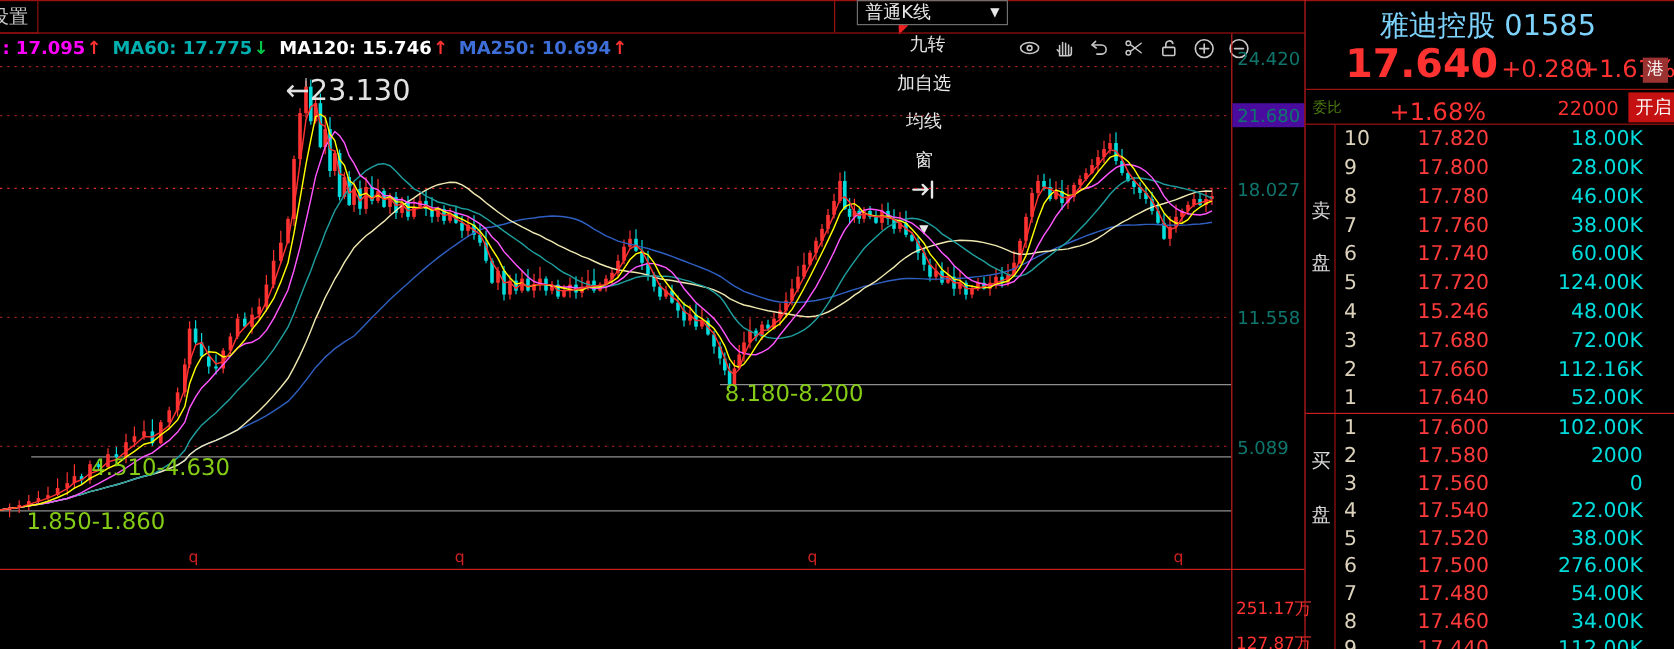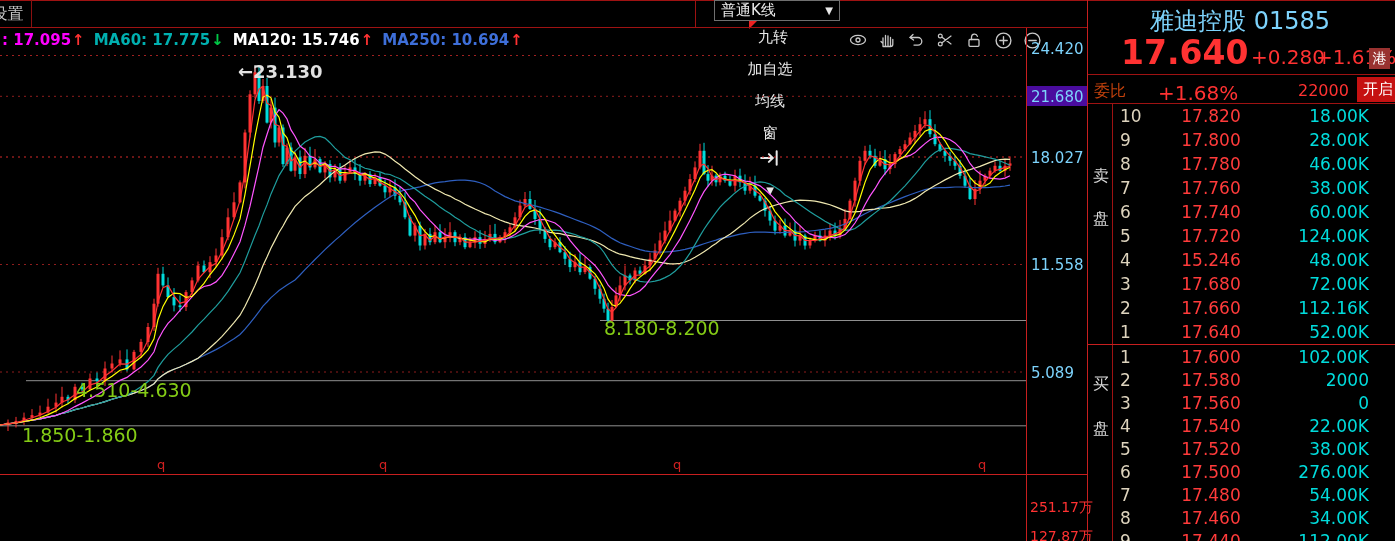--- a/index.html
+++ b/index.html
@@ -26,37 +26,37 @@
   
   #ma-row{position:absolute;left:2px;top:31px;display:flex;gap:9px;font-size:15px;font-weight:bold;white-space:nowrap;}
   .ma-item{display:flex;gap:1px;}
   
   #icon-row{position:absolute;left:847px;top:30px;display:flex;gap:7px;align-items:center;color:#c8c8c8;}
   .icon{width:22px;height:20px;display:flex;align-items:center;justify-content:center;}
   
   #chart{position:absolute;left:0;top:55px;width:1026px;height:420px;}
   #chart svg{position:absolute;left:0;top:0;}
   .annot{position:absolute;color:#84cc16;font-size:19px;white-space:nowrap;}
-  #annot-peak{left:238px;top:6px;color:#e2e2e2;font-size:18px;font-weight:bold;}
+  #annot-peak{left:238px;top:6px;color:#e2e2e2;font-size:24px;}
   #annot-s1{left:604px;top:262px;}
   #annot-s2{left:76px;top:324px;}
   #annot-s3{left:22px;top:369px;}
   .q-label{position:absolute;top:402px;color:#d02020;font-size:13px;}
   
-  .y-label{position:absolute;left:1031px;color:#7dd3fc;font-size:15px;white-space:nowrap;}
+  .y-label{position:absolute;left:1031px;color:#0f766e;font-size:15px;white-space:nowrap;}
   #hl-box{position:absolute;left:1027px;top:86px;width:60px;height:20px;background:#4a0c9e;}
   .vol-label{position:absolute;left:1030px;color:#ff3232;font-size:14px;white-space:nowrap;}
   
   #stock-name{position:absolute;left:1090px;top:5px;width:300px;text-align:center;color:#7dd3fc;font-size:24px;white-space:nowrap;}
   #last-price{position:absolute;left:1121px;top:33px;color:#ff3232;font-size:33px;font-weight:bold;}
   #price-change{position:absolute;left:1251px;top:45px;color:#ff3232;font-size:20px;}
   #price-pct{position:absolute;left:1316px;top:45px;color:#ff3232;font-size:20px;}
   #hk-badge{position:absolute;left:1369px;top:48px;width:21px;height:21px;background:#993230;color:#fff;
     font-size:14px;text-align:center;line-height:21px;}
-  #weibi-label{position:absolute;left:1094px;top:81px;color:#c2410c;font-size:16px;}
+  #weibi-label{position:absolute;left:1094px;top:81px;color:#4d7c0f;font-size:12px;}
   #weibi-value{position:absolute;left:1158px;top:81px;color:#ff3232;font-size:20px;}
   #weicha-value{position:absolute;left:1298px;top:81px;color:#ff3232;font-size:16px;}
   #open-btn{position:absolute;left:1357px;top:77px;width:54px;height:25px;background:#c51111;color:#fff;
     font-size:15px;line-height:25px;padding-left:6px;}
   
   .side-char{position:absolute;left:1091px;width:20px;text-align:center;color:#d8d8d8;font-size:16px;}
   .book-row{position:absolute;left:1113px;width:282px;height:24px;display:flex;align-items:center;font-size:17px;}
   .row-num{width:30px;padding-left:7px;color:#ddd3bd;flex:none;}
   .row-price{width:122px;text-align:center;color:#ff3b3b;flex:none;}
   .row-vol{flex:1;text-align:right;padding-right:26px;color:#00dcdc;}

